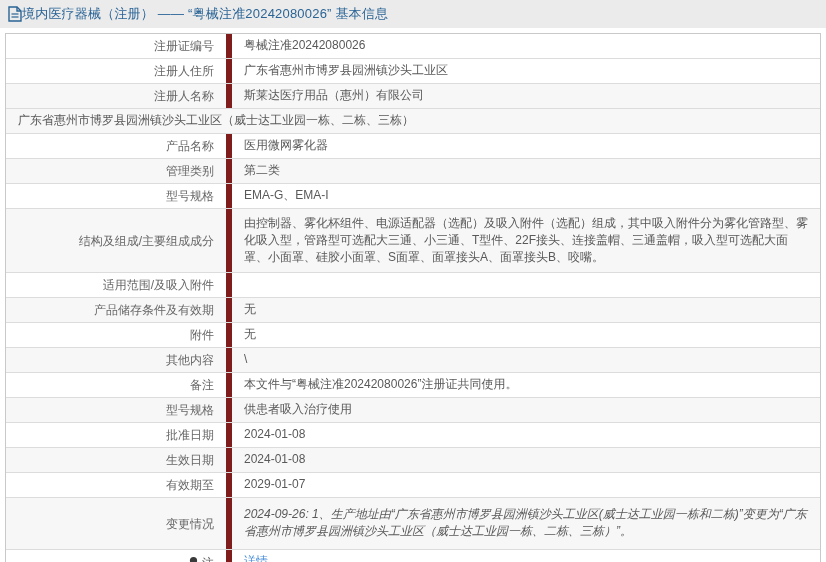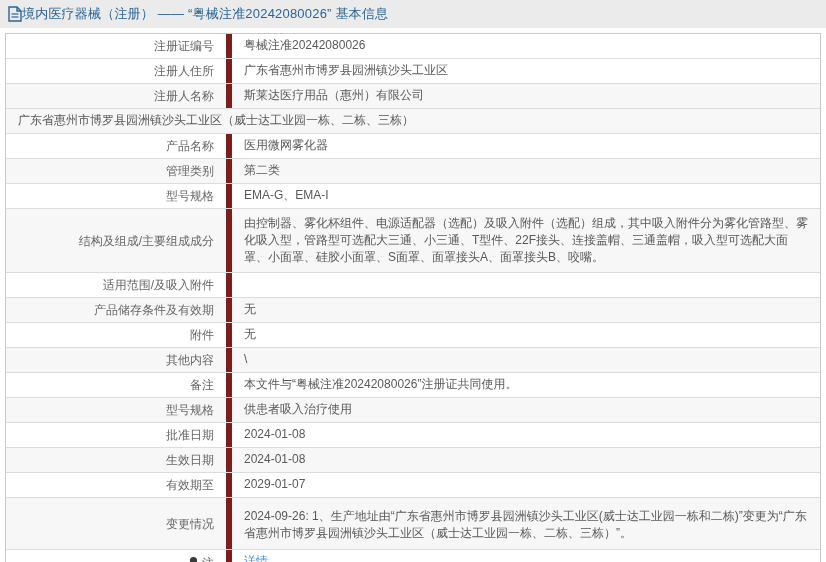--- a/index.html
+++ b/index.html
@@ -55,21 +55,21 @@
     display: flex;
     align-items: flex-start;
     padding: 3px 12px 3px 12px;
     color: #595959;
     font-size: 12px;
     line-height: 17px;
   }
   .cell-value .text { display: block; }
   .row.tall .cell-value { padding-top: 6px; padding-bottom: 6px; }
   .row.tall-change { min-height: 52px; }
-  .row.tall-change .cell-value { align-items: center; padding-top: 8px; }
+  .row.tall-change .cell-value { align-items: flex-start; padding-top: 8px; font-style: italic; }
   .row.tall-change .cell-label { align-items: center; }
   .link {
     color: #4a90d9;
     text-decoration: none;
     cursor: pointer;
     font-size: 12px;
   }
   .bulb-icon svg { display: block; }
 </style>
 </head>

